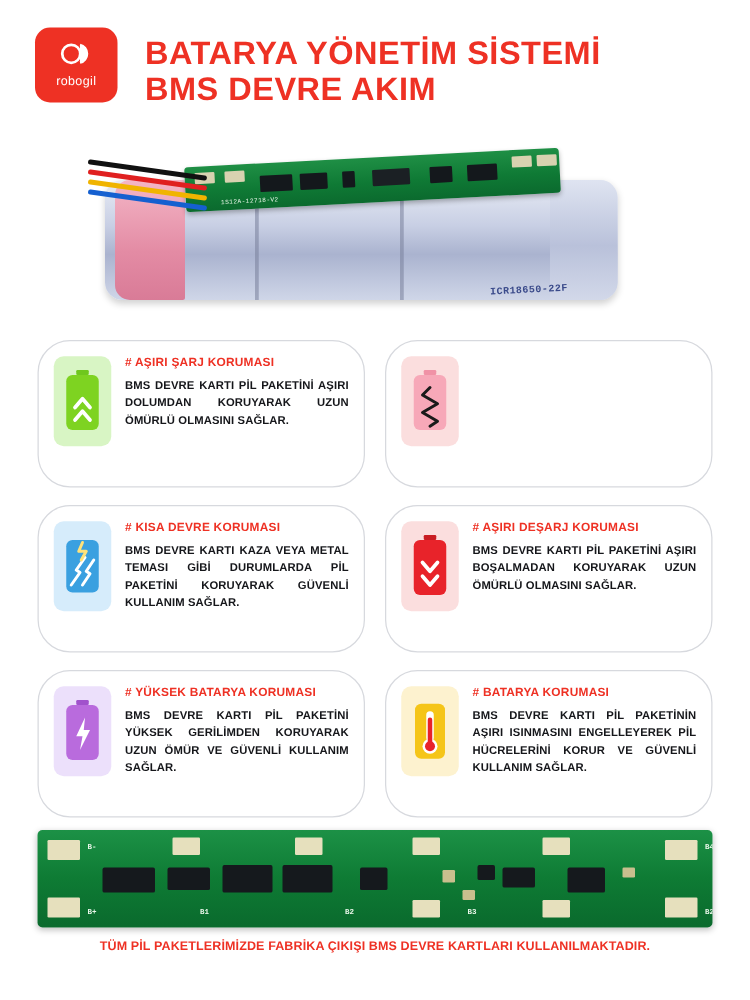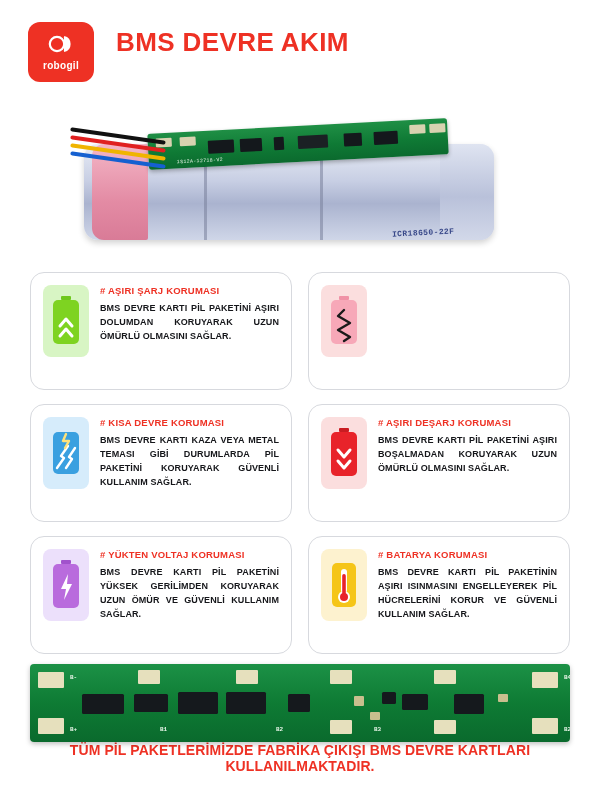--- a/index.html
+++ b/index.html
@@ -25,21 +25,21 @@
     flex-direction: column;
     align-items: center;
     justify-content: center;
     flex: 0 0 auto;
   }
   .logo-mark { margin-bottom: 2px; }
   .logo-text {
     color: #ffffff;
     font-size: 10px;
     letter-spacing: 0.3px;
-    font-weight: 700;
+    font-weight: 400;
   }
   .title-wrap { margin-left: 22px; padding-top: 6px; }
   .title-1, .title-2 {
     color: #ee3124;
     font-size: 26px;
     font-weight: bold;
     letter-spacing: 0.4px;
     line-height: 1.12;
   }
   
@@ -123,21 +123,21 @@
   }
   
   .features {
     display: grid;
     grid-template-columns: 1fr 1fr;
     gap: 14px 16px;
     padding: 6px 30px 0 30px;
   }
   .feature {
     border: 1.6px solid #d7d9de;
-    border-radius: 14px;
+    border-radius: 26px;
     padding: 12px 12px 12px 12px;
     display: flex;
     gap: 11px;
     min-height: 118px;
     background: #fff;
   }
   .icon-box {
     flex: 0 0 auto;
     width: 46px; height: 72px;
     border-radius: 8px;
@@ -193,40 +193,42 @@
   .b-label {
     position: absolute;
     color: #eaf7ea;
     font-size: 6px;
     font-family: "Liberation Mono", monospace;
     font-weight: bold;
   }
   .footer-note {
     text-align: center;
     color: #ee3124;
-    font-size: 14px;
-    font-weight: bold;
+    font-size: 10px;
+    font-weight: bold;
+    padding-top: 10px;
     letter-spacing: 0.1px;
   }
 </style>
 </head>
 <body>
 
 <div class="header">
   <div class="logo">
     <span class="logo-mark">
       <svg width="26" height="20" viewBox="0 0 26 20">
         <circle cx="9" cy="10" r="7.2" fill="none" stroke="#fff" stroke-width="2.2"></circle>
         <path d="M16 17 A7.2 7.2 0 0 0 16 3 L16 17 Z" fill="#fff"></path>
         <path d="M16 3 a7.2 7.2 0 0 1 0 14" fill="none" stroke="#fff" stroke-width="2.2"></path>
       </svg>
     </span>
     <span class="logo-text">robogil</span>
   </div>
   <div class="title-wrap">
+    <div class="title-1">BATARYA YÖNETİM SİSTEMİ</div>
     <div class="title-2">BMS DEVRE AKIM</div>
   </div>
 </div>
 
 <div class="hero">
   <div class="battery-pack">
     <div class="cell-div" style="left:120px;"></div>
     <div class="cell-div" style="left:236px;"></div>
     <div class="cell-right-cap"></div>
     <div class="hero-cap">ICR18650-22F</div>
@@ -314,21 +316,21 @@
 
   <div class="feature">
     <div class="icon-box purple">
       <svg width="30" height="50" viewBox="0 0 30 50">
         <rect x="10" y="0" width="10" height="4" rx="1" fill="#a152cc"></rect>
         <rect x="2" y="4" width="26" height="44" rx="5" fill="#b96bdd"></rect>
         <path d="M17 14 L10 29 L15 29 L13 40 L21 24 L16 24 Z" fill="#fff"></path>
       </svg>
     </div>
     <div class="f-body">
-      <div class="f-title"># YÜKTEN VOLTAJ KORUMASI</div>
+      <div class="f-title"># YÜKSEK BATARYA KORUMASI</div>
       <div class="f-desc">BMS DEVRE KARTI PİL PAKETİNİ YÜKSEK GERİLİMDEN KORUYARAK UZUN ÖMÜR VE GÜVENLİ KULLANIM SAĞLAR.</div>
     </div>
   </div>
 
   <div class="feature">
     <div class="icon-box yellow">
       <svg width="30" height="50" viewBox="0 0 30 50">
         <rect x="3" y="3" width="24" height="44" rx="5" fill="#f5c518"></rect>
         <rect x="12" y="9" width="6" height="24" rx="3" fill="#fff"></rect>
         <circle cx="15" cy="37" r="6" fill="#fff"></circle>

